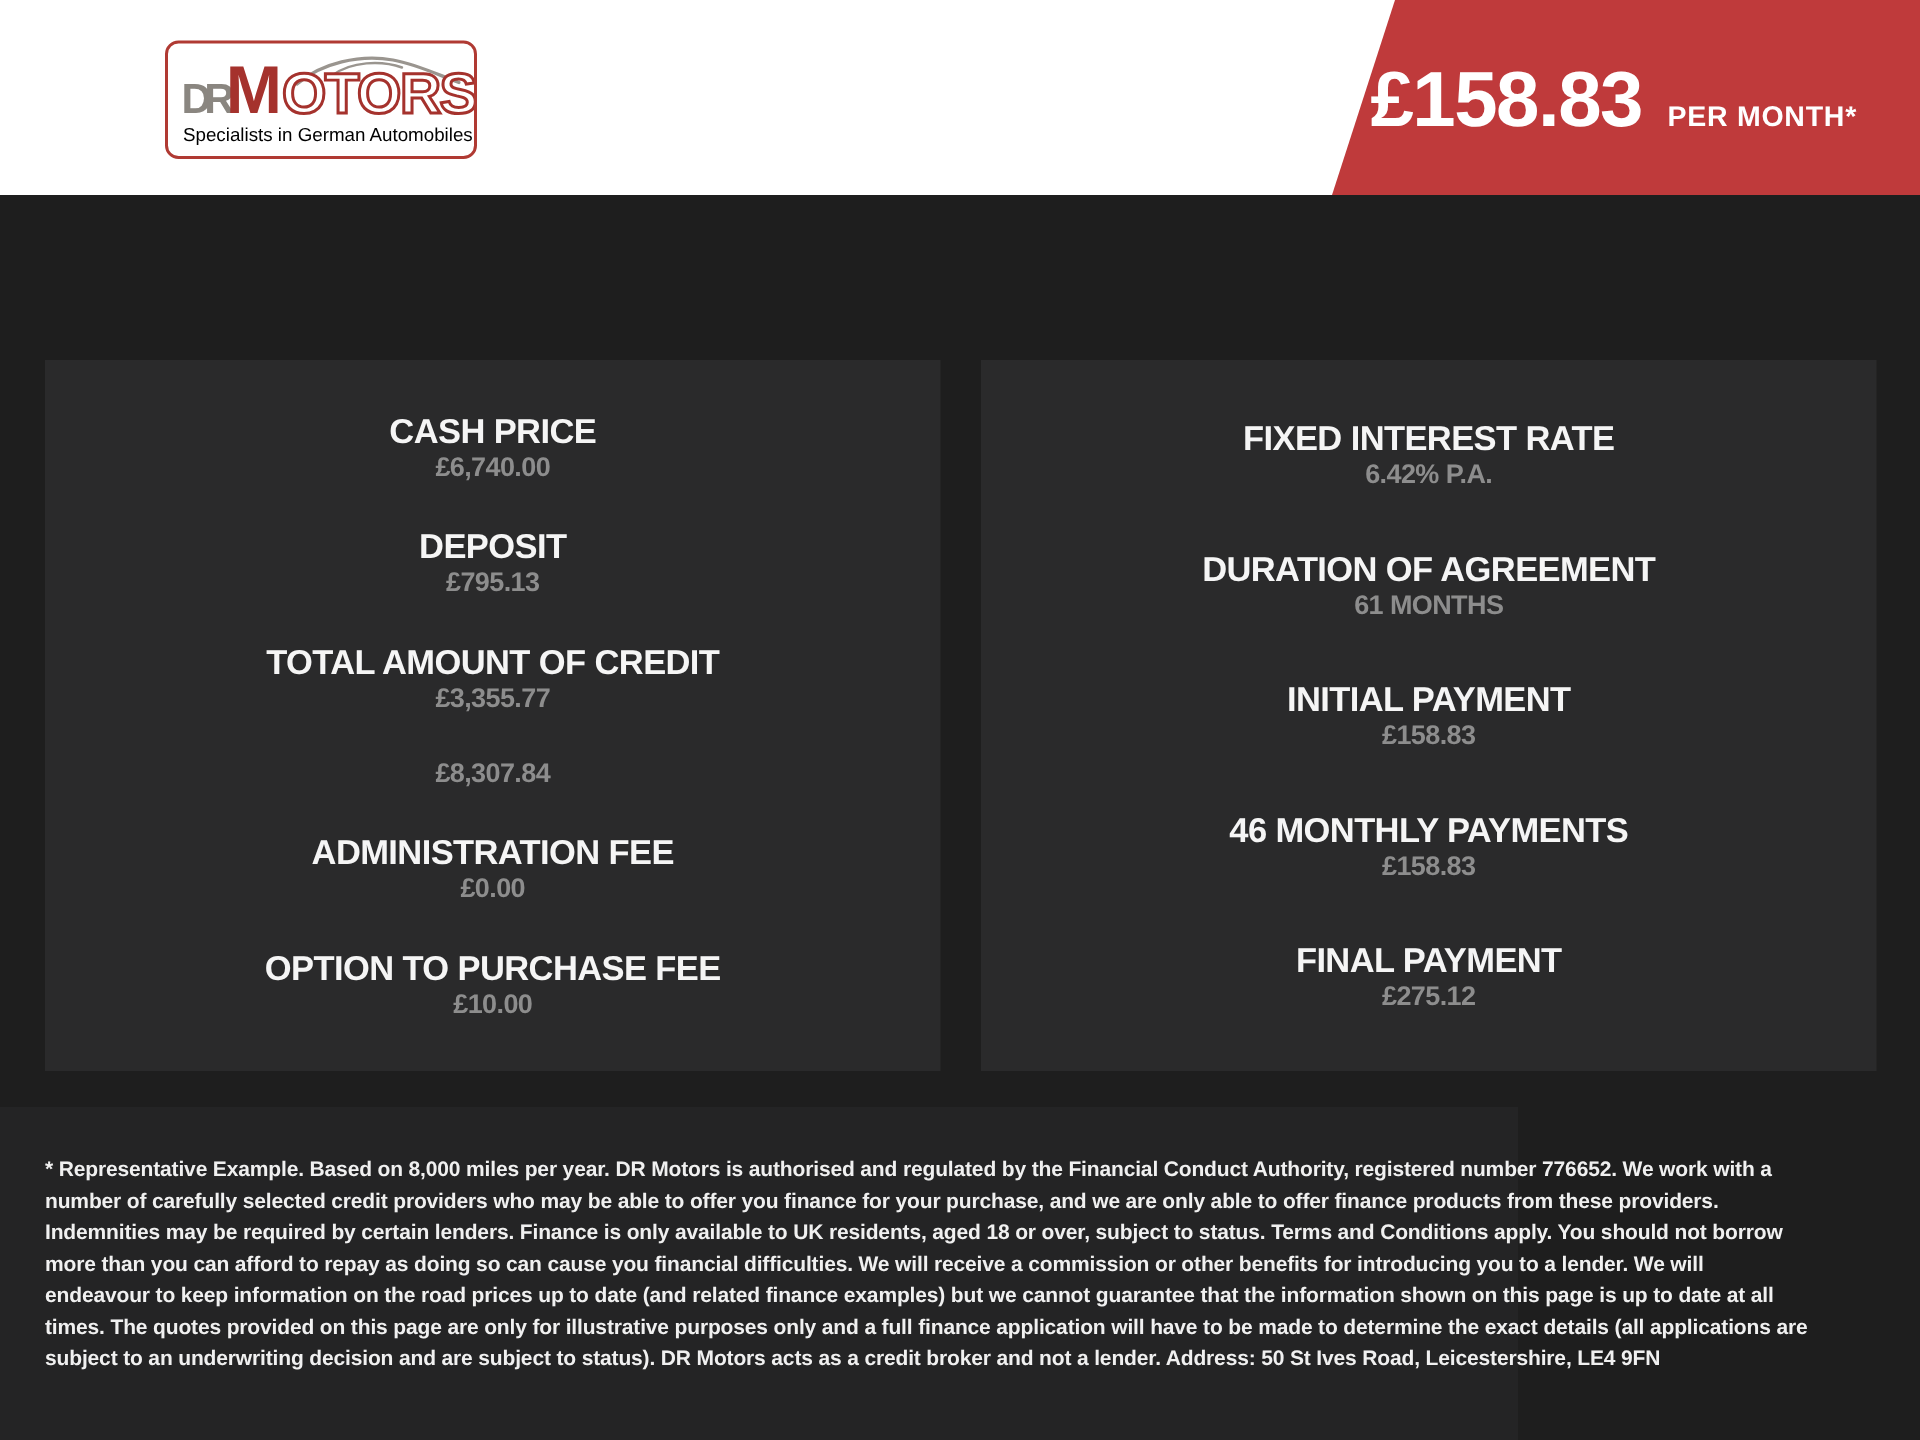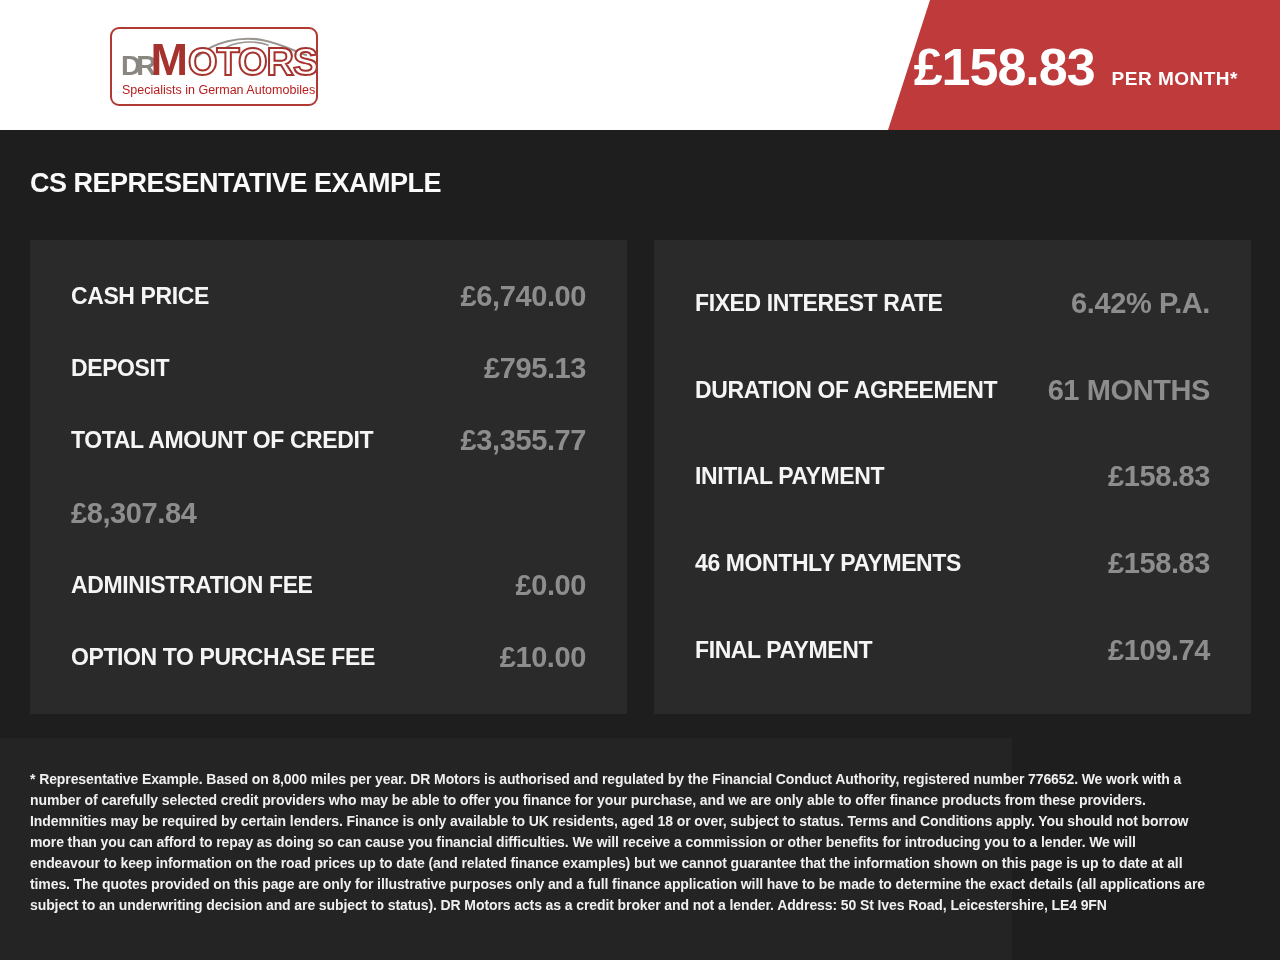--- a/index.html
+++ b/index.html
@@ -43,21 +43,21 @@
     font-size: 38px; font-weight: bold;
     color: #ffffff;
     -webkit-text-stroke: 2px #a5322d;
     letter-spacing: -1px;
   }
   @supports not (-webkit-text-stroke: 1px red) {
     .logo-otors { color: #a5322d; }
   }
   .logo-tagline {
     position: absolute; left: 10px; bottom: 7px;
-    font-size: 12.5px; color: #b91c1c;
+    font-size: 12.5px; color: #000000;
     white-space: nowrap;
   }
   .price-banner {
     position: absolute; top: 0; right: 0;
     width: 392px; height: 130px;
     background: #bf3a3b;
     clip-path: polygon(42px 0, 100% 0, 100% 100%, 0 100%);
     display: flex; align-items: baseline; justify-content: flex-end;
     padding-right: 42px;
   }
@@ -88,27 +88,28 @@
     background: #2a2a2b;
     display: flex; flex-direction: column;
     justify-content: space-around;
     padding: 20px 0;
   }
   .panel-left  { left: 30px; }
   .panel-right { left: 654px; }
   .finance-row {
     display: flex; align-items: center; justify-content: space-between;
     padding: 0 41px;
+    flex-direction: column;
   }
   .finance-label {
     font-size: 23px; font-weight: bold; color: #f5f5f5;
     letter-spacing: -0.4px; white-space: nowrap;
   }
   .finance-value {
-    font-size: 29px; font-weight: bold; color: #8d8d8d;
+    font-size: 18px; font-weight: bold; color: #8d8d8d;
     letter-spacing: -0.4px; white-space: nowrap;
   }
 
   
   .disclaimer-band {
     position: absolute; left: 0; top: 738px;
     width: 1012px; height: 222px;
     background: #242425;
   }
   .disclaimer-text {
@@ -136,21 +137,20 @@
     </div>
 
     <div class="price-banner">
       <div class="price-banner-inner">
         <span class="price-amount">£158.83</span>
         <span class="price-period">PER MONTH*</span>
       </div>
     </div>
   </div>
 
-  <div class="page-title">CS REPRESENTATIVE EXAMPLE</div>
 
   <div class="panel panel-left">
     <div class="finance-row">
       <span class="finance-label">CASH PRICE</span>
       <span class="finance-value">£6,740.00</span>
     </div>
     <div class="finance-row">
       <span class="finance-label">DEPOSIT</span>
       <span class="finance-value">£795.13</span>
     </div>
@@ -183,21 +183,21 @@
     <div class="finance-row">
       <span class="finance-label">INITIAL PAYMENT</span>
       <span class="finance-value">£158.83</span>
     </div>
     <div class="finance-row">
       <span class="finance-label">46 MONTHLY PAYMENTS</span>
       <span class="finance-value">£158.83</span>
     </div>
     <div class="finance-row">
       <span class="finance-label">FINAL PAYMENT</span>
-      <span class="finance-value">£109.74</span>
+      <span class="finance-value">£275.12</span>
     </div>
   </div>
 
   <div class="disclaimer-band">
     <p class="disclaimer-text">* Representative Example. Based on 8,000 miles per year. DR Motors is authorised and regulated by the Financial Conduct Authority, registered number 776652. We work with a number of carefully selected credit providers who may be able to offer you finance for your purchase, and we are only able to offer finance products from these providers. Indemnities may be required by certain lenders. Finance is only available to UK residents, aged 18 or over, subject to status. Terms and Conditions apply. You should not borrow more than you can afford to repay as doing so can cause you financial difficulties. We will receive a commission or other benefits for introducing you to a lender. We will endeavour to keep information on the road prices up to date (and related finance examples) but we cannot guarantee that the information shown on this page is up to date at all times. The quotes provided on this page are only for illustrative purposes only and a full finance application will have to be made to determine the exact details (all applications are subject to an underwriting decision and are subject to status). DR Motors acts as a credit broker and not a lender. Address: 50 St Ives Road, Leicestershire, LE4 9FN</p>
   </div>
 
 </div>
 
 </body></html>

